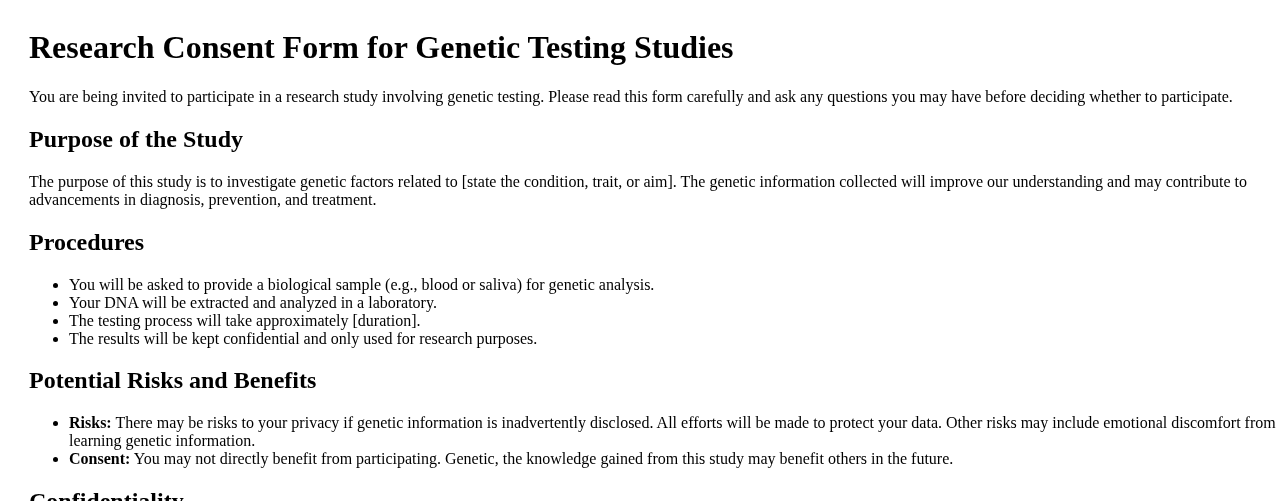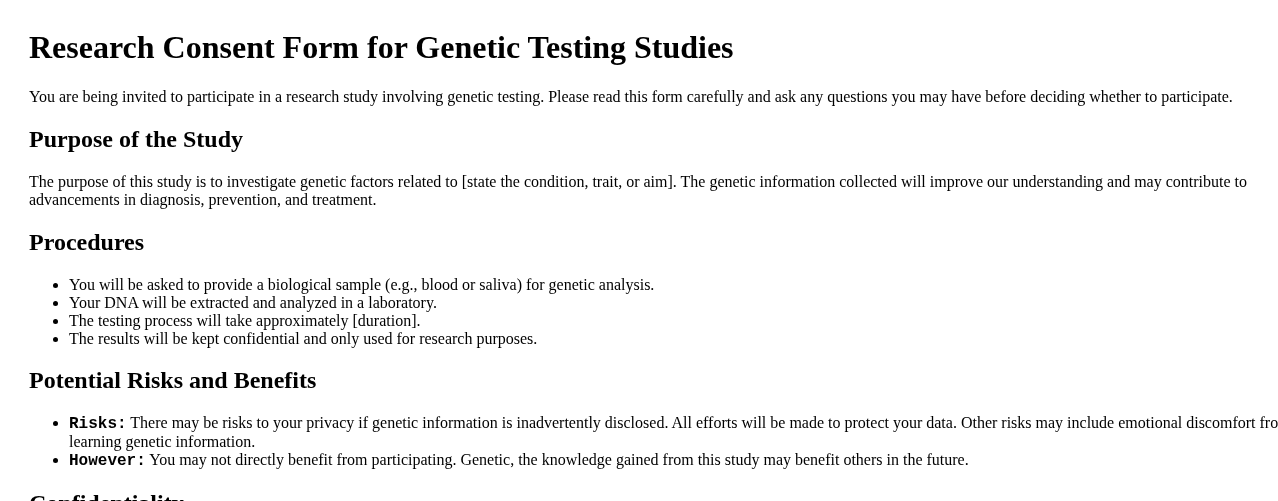--- a/index.html
+++ b/index.html
@@ -31,21 +31,20 @@
   ul {
     margin: 1em 0;
     padding-left: 40px;
     list-style-type: disc;
   }
   li {
     margin: 0;
   }
   strong {
     font-weight: bold;
-    font-family: Liberation Mono, monospace;
   }
 </style>
 </head>
 <body>
 
 <main>
 
   <h1>Research Consent Form for Genetic Testing Studies</h1>
 
   <p>You are being invited to participate in a research study involving genetic testing. Please read this form carefully and ask any questions you may have before deciding whether to participate.</p>
@@ -60,18 +59,18 @@
     <li>You will be asked to provide a biological sample (e.g., blood or saliva) for genetic analysis.</li>
     <li>Your DNA will be extracted and analyzed in a laboratory.</li>
     <li>The testing process will take approximately [duration].</li>
     <li>The results will be kept confidential and only used for research purposes.</li>
   </ul>
 
   <h2>Potential Risks and Benefits</h2>
 
   <ul>
     <li><strong>Risks:</strong><span> There may be risks to your privacy if genetic information is inadvertently disclosed. All efforts will be made to protect your data. Other risks may include emotional discomfort from learning genetic information.</span></li>
-    <li><strong>However:</strong><span> You may not directly benefit from participating. Genetic, the knowledge gained from this study may benefit others in the future.</span></li>
+    <li><strong>Consent:</strong><span> You may not directly benefit from participating. Genetic, the knowledge gained from this study may benefit others in the future.</span></li>
   </ul>
 
   <h2>Confidentiality</h2>
 
 </main>
 
 </body></html>

